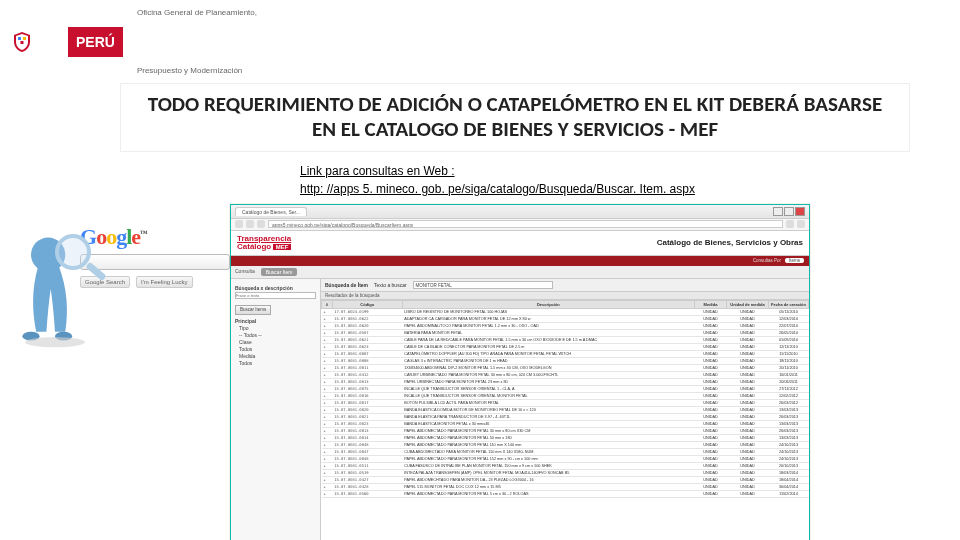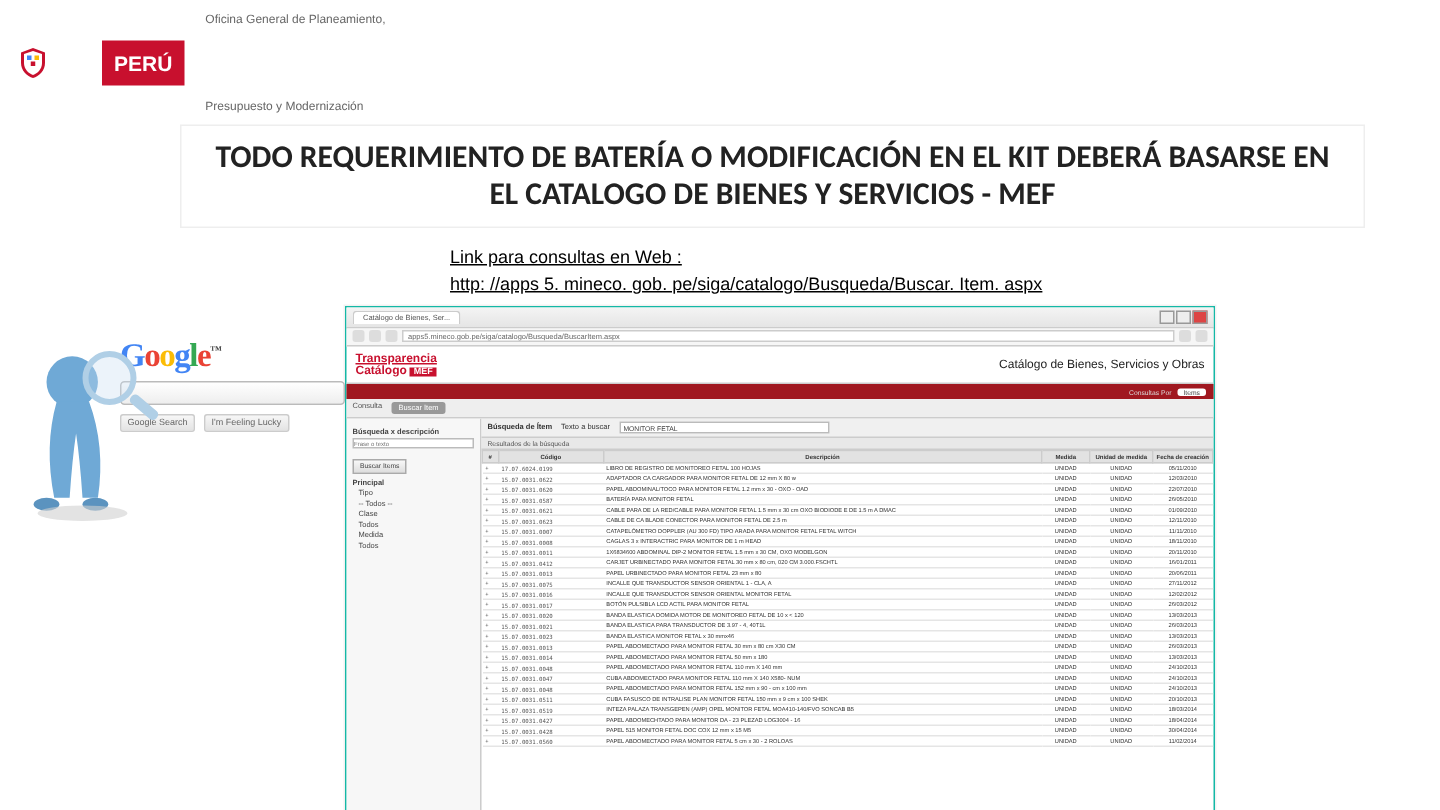--- a/index.html
+++ b/index.html
@@ -232,21 +232,21 @@
     display: flex;
     flex-direction: column;
     font-weight: bold;
     line-height: 1;
   }
   .mb-brand .te-logo .l1 { color:#c8102e; font-size:8px; text-decoration: underline;}
   .mb-brand .te-logo .l2 { color:#c8102e; font-size:8px; }
   .mb-brand .te-logo .mef { color:#c8102e; background:#c8102e; color:#fff; font-size:6px; padding:0 3px; display:inline-block; }
   .mb-brand .catalog-title {
     font-size: 8px;
-    font-weight: normal;
+    font-weight: bold;
     color: #222;
   }
   .mb-redbar {
     background: #a01820;
     color: #ddd;
     height: 10px;
     display: flex;
     align-items: center;
     justify-content: flex-end;
     padding: 0 5px;
@@ -405,21 +405,21 @@
   <div class="peru-block">
     <div class="peru-red">PERÚ</div>
   </div>
   <div class="oficina">
     <span>Oficina General de Planeamiento,</span>
     <span>Presupuesto y Modernización</span>
   </div>
 </div>
 
 <div class="title-banner">
-  <h1>TODO REQUERIMIENTO DE BATERÍA O MODIFICACIÓN EN EL KIT DEBERÁ BASARSE EN EL CATALOGO DE BIENES Y SERVICIOS - MEF</h1>
+  <h1>TODO REQUERIMIENTO DE ADICIÓN O CATAPELÓMETRO EN EL KIT DEBERÁ BASARSE EN EL CATALOGO DE BIENES Y SERVICIOS - MEF</h1>
 </div>
 
 <div class="links-block">
   <div>Link para consultas en Web :</div>
   <div class="url">http: //apps 5. mineco. gob. pe/siga/catalogo/Busqueda/Buscar. Item. aspx</div>
 </div>
 
 <div class="content-row">
 
   <div class="google-col">

